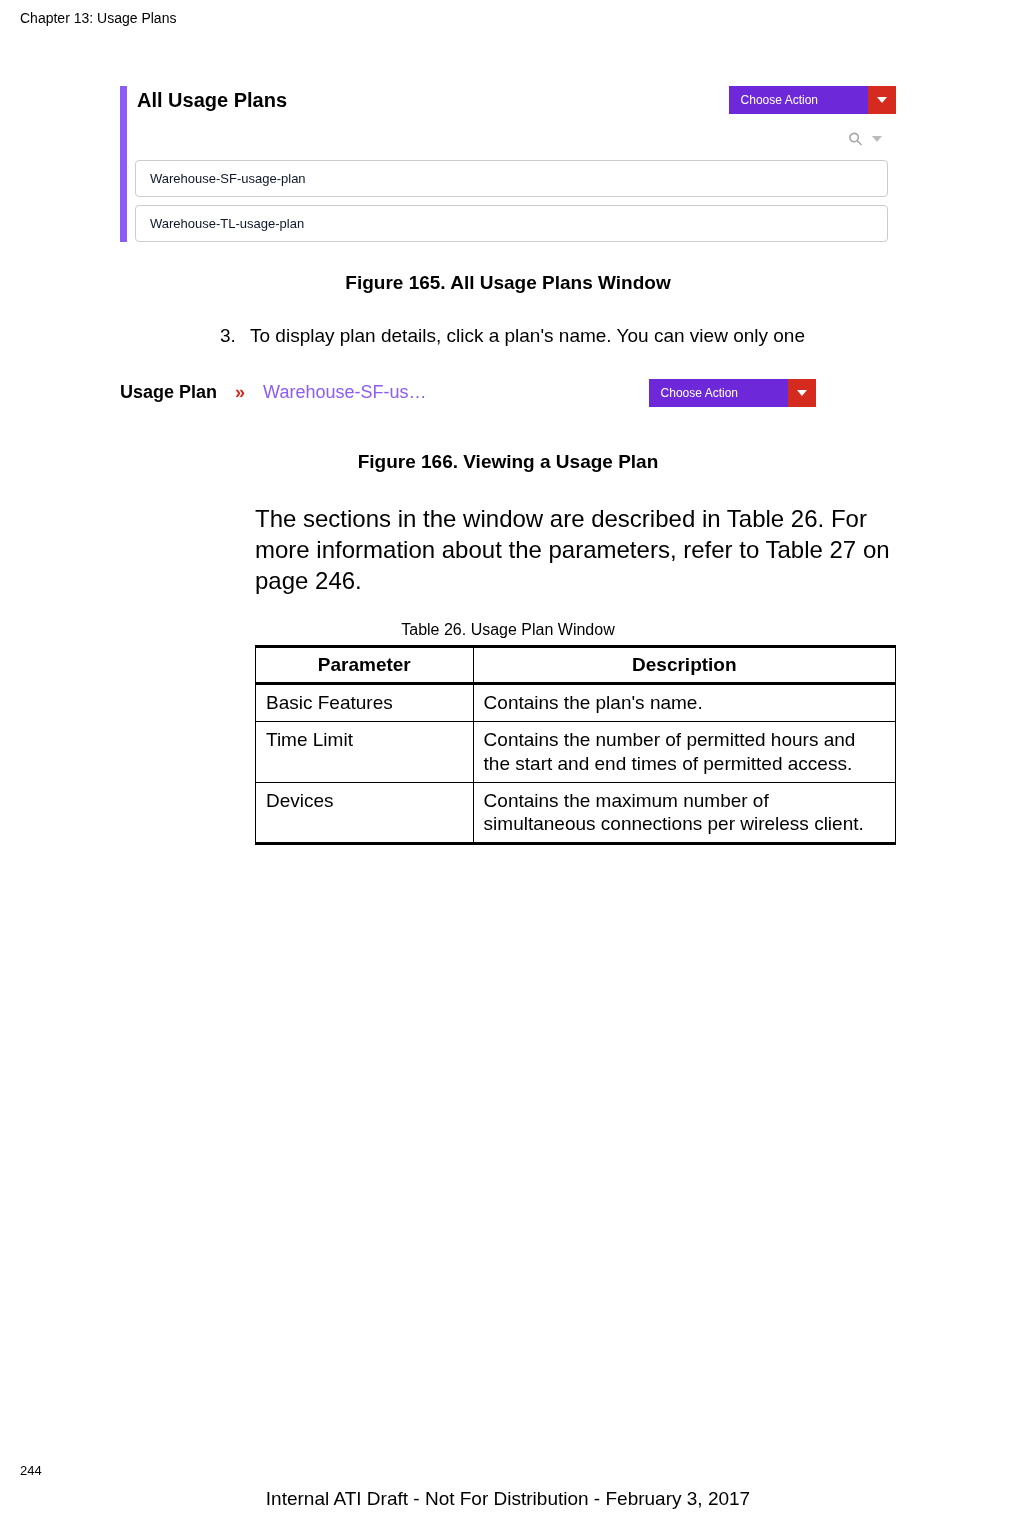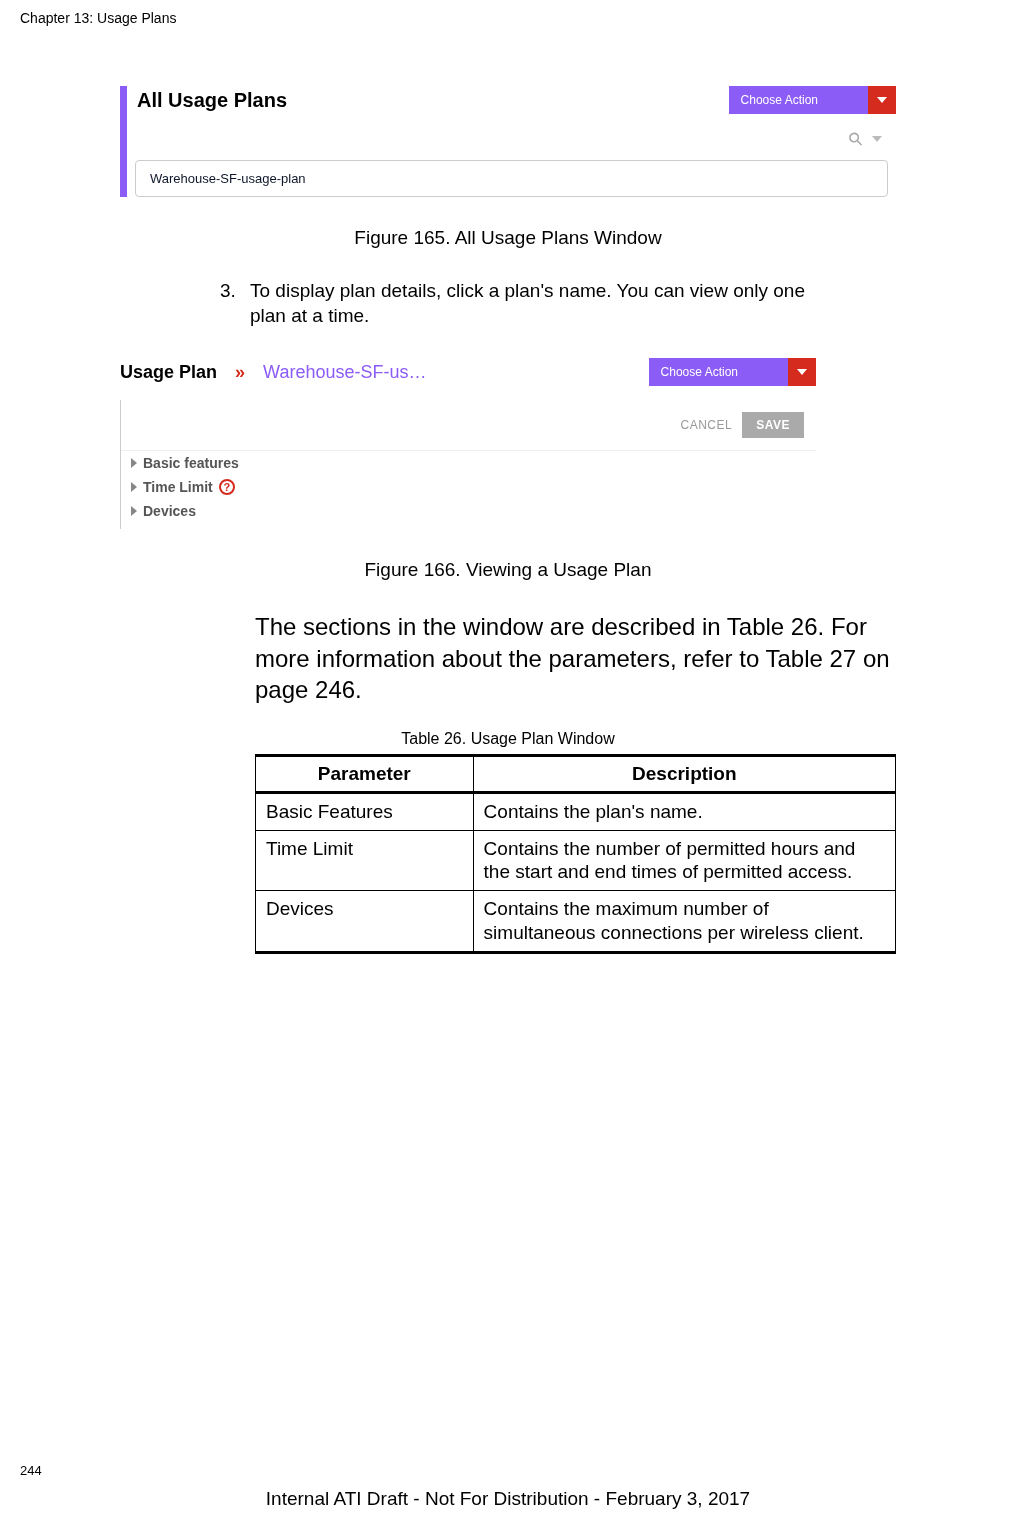--- a/index.html
+++ b/index.html
@@ -33,21 +33,21 @@
   .fig1-title {
     font-weight: bold;
     font-size: 20px;
   }
   .choose-action {
     display: flex;
     align-items: stretch;
     height: 28px;
   }
   .choose-action-label {
-    background: #8b5cf6;
+    background: #6d28d9;
     color: #fff;
     font-size: 12px;
     padding: 0 50px 0 12px;
     display: flex;
     align-items: center;
   }
   .choose-action-btn {
     background: #d52b1e;
     width: 28px;
     display: flex;
@@ -80,20 +80,21 @@
     border-radius: 4px;
     margin: 4px 8px 8px 8px;
     padding: 10px 14px;
     font-size: 13px;
     color: #0f172a;
   }
   .figure-caption {
     text-align: center;
     font-size: 19px;
     margin: 30px 0 30px 0;
+    font-weight: bold;
   }
   .step-block {
     margin-left: 200px;
     margin-right: 100px;
     font-size: 19px;
     line-height: 1.3;
     margin-bottom: 30px;
   }
   .step-num { display: inline-block; width: 30px; }
   .step-text { display: inline; }
@@ -225,63 +226,44 @@
         <div class="choose-action-btn">
           <div class="chev-down-white"></div>
         </div>
       </div>
     </div>
     <div class="search-row">
       <span style="transform: rotate(-45deg); display:inline-block;">⚲</span>
       <div class="search-gray-chev"></div>
     </div>
     <div class="plan-item">Warehouse-SF-usage-plan</div>
+    <div class="plan-item">Warehouse-TL-usage-plan</div>
   </div>
 </div>
 
 <div class="figure-caption">Figure 165. All Usage Plans Window</div>
 
 <div class="step-block">
   <span class="step-num">3.</span><span class="step-text">To display plan details, click a plan's name. You can view only one</span>
-  <div class="step-cont">plan at a time.</div>
 </div>
 
 <div class="fig2-wrap">
   <div class="fig2-top">
     <div class="fig2-breadcrumb">
       <span class="strong">Usage Plan</span>
       <span class="chev">»</span>
       <span class="muted">Warehouse-SF-us…</span>
     </div>
     <div class="choose-action">
       <div class="choose-action-label">Choose Action</div>
       <div class="choose-action-btn">
         <div class="chev-down-white"></div>
       </div>
     </div>
   </div>
-  <div class="figure-block" style="border-left:1px solid #ccc;">
-    <div class="fig2-actions">
-      <span class="cancel-txt">CANCEL</span>
-      <span class="save-btn">SAVE</span>
-    </div>
-    <div class="feature-row">
-      <div class="tri-right"></div>
-      <span>Basic features</span>
-    </div>
-    <div class="feature-row">
-      <div class="tri-right"></div>
-      <span>Time Limit</span>
-      <span class="help-icon">?</span>
-    </div>
-    <div class="feature-row" style="padding-bottom:10px;">
-      <div class="tri-right"></div>
-      <span>Devices</span>
-    </div>
-  </div>
 </div>
 
 <div class="figure-caption">Figure 166. Viewing a Usage Plan</div>
 
 <div class="body-text">The sections in the window are described in Table 26. For more information about the parameters, refer to Table 27 on page 246.</div>
 
 <div class="table-caption">Table 26. Usage Plan Window</div>
 
 <table class="data-table">
   <thead>

